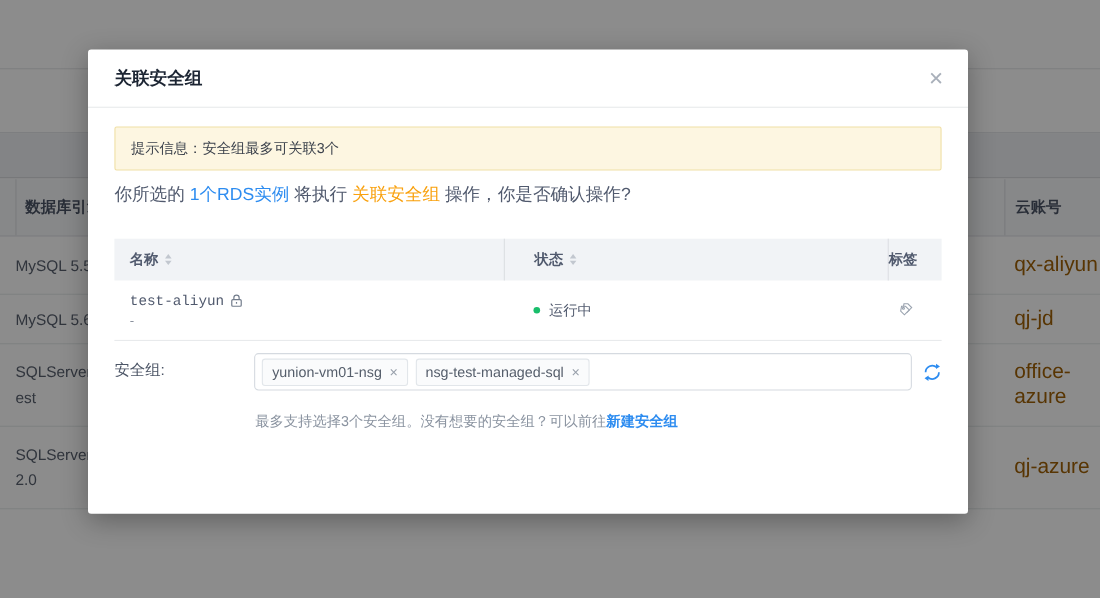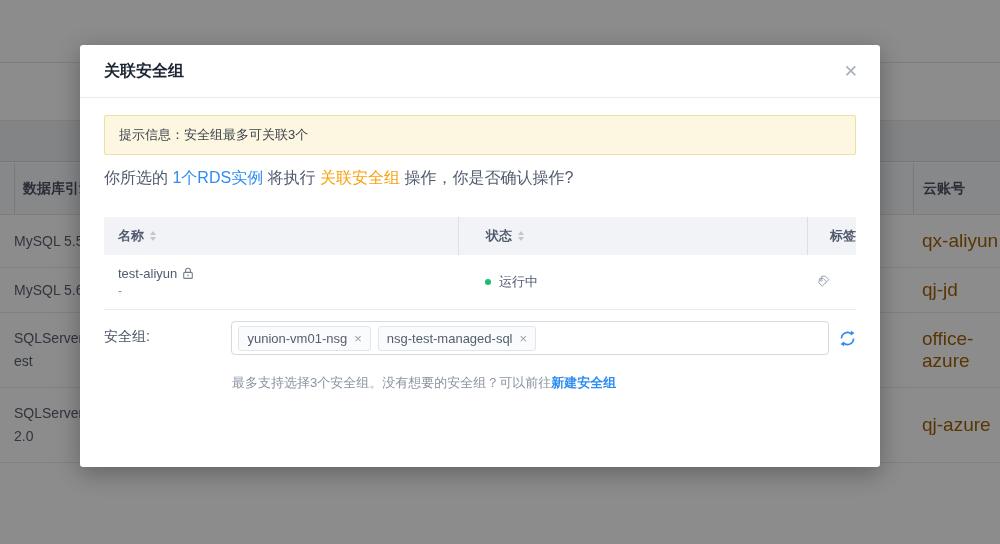--- a/index.html
+++ b/index.html
@@ -33,27 +33,27 @@
   .alert { margin-top:17px; height:40px; background:#fdf6e1; border:1px solid #f0dfa5; border-radius:2px; display:flex; align-items:center; padding:0 14px; font-size:13px; color:#3c424c; }
 
   .confirm { margin-top:13px; font-size:16px; color:#515a6e; line-height:20px; }
   .confirm .lnk { color:#2d8cf0; }
   .confirm .act { color:#f9a10e; }
 
   .mini-table { margin-top:29px; border-bottom:1px solid #e8eaec; }
   .mt-header { display:flex; height:38px; background:#f1f3f6; align-items:stretch; font-size:13px; font-weight:bold; color:#515a6e; }
   .mt-c1 { flex:0 0 354px; display:flex; align-items:center; padding-left:14px; }
   .mt-c2 { flex:0 0 349px; display:flex; align-items:center; padding-left:27px; border-left:1px solid #dcdfe3; }
-  .mt-header .mt-c3 { flex:1; display:flex; align-items:center; justify-content:flex-end; padding-right:0; border-left:1px solid #dcdfe3; }
+  .mt-header .mt-c3 { flex:1; display:flex; align-items:center; padding-right:0; border-left:1px solid #dcdfe3; }
   .sort { display:inline-flex; flex-direction:column; gap:2px; margin-left:6px; }
   .sort .up { width:0; height:0; border-left:3.5px solid transparent; border-right:3.5px solid transparent; border-bottom:4px solid #c2c7cf; }
   .sort .dn { width:0; height:0; border-left:3.5px solid transparent; border-right:3.5px solid transparent; border-top:4px solid #c2c7cf; }
   .mt-row { display:flex; height:54px; font-size:13px; color:#515a6e; }
   .mt-row .mt-c1 { flex-direction:column; align-items:flex-start; justify-content:center; }
-  .name-line { display:flex; align-items:center; gap:5px; }
+  .name-line { display:flex; align-items:center; gap:5px;font-family:Liberation Mono, monospace; }
   .sub-line { color:#8a919d; font-size:12px; margin-top:3px; }
   .mt-row .mt-c2 { border-left:none; }
   .mt-row .mt-c3 { flex:1; display:flex; align-items:center; justify-content:flex-end; padding-right:25px; }
   .dot { width:6px; height:6px; border-radius:50%; background:#19be6b; margin-right:8px; }
 
   .form-row { margin-top:11px; display:flex; align-items:flex-start; }
   .form-label { width:128px; font-size:14px; color:#4c5566; padding-top:7px; }
   .select-box { width:600px; min-height:34px; border:1px solid #d5dae0; border-radius:4px; padding:3px 6px; display:flex; gap:7px; align-items:center; background:#fff; cursor:text; }
   .chip { height:25px; display:inline-flex; align-items:center; background:#fafbfc; border:1px solid #e2e6ea; border-radius:3px; padding:0 8px; font-size:13px; color:#555e6b; white-space:nowrap; }
   .chip .x { margin-left:7px; color:#98a0ab; font-size:13px; cursor:pointer; }

